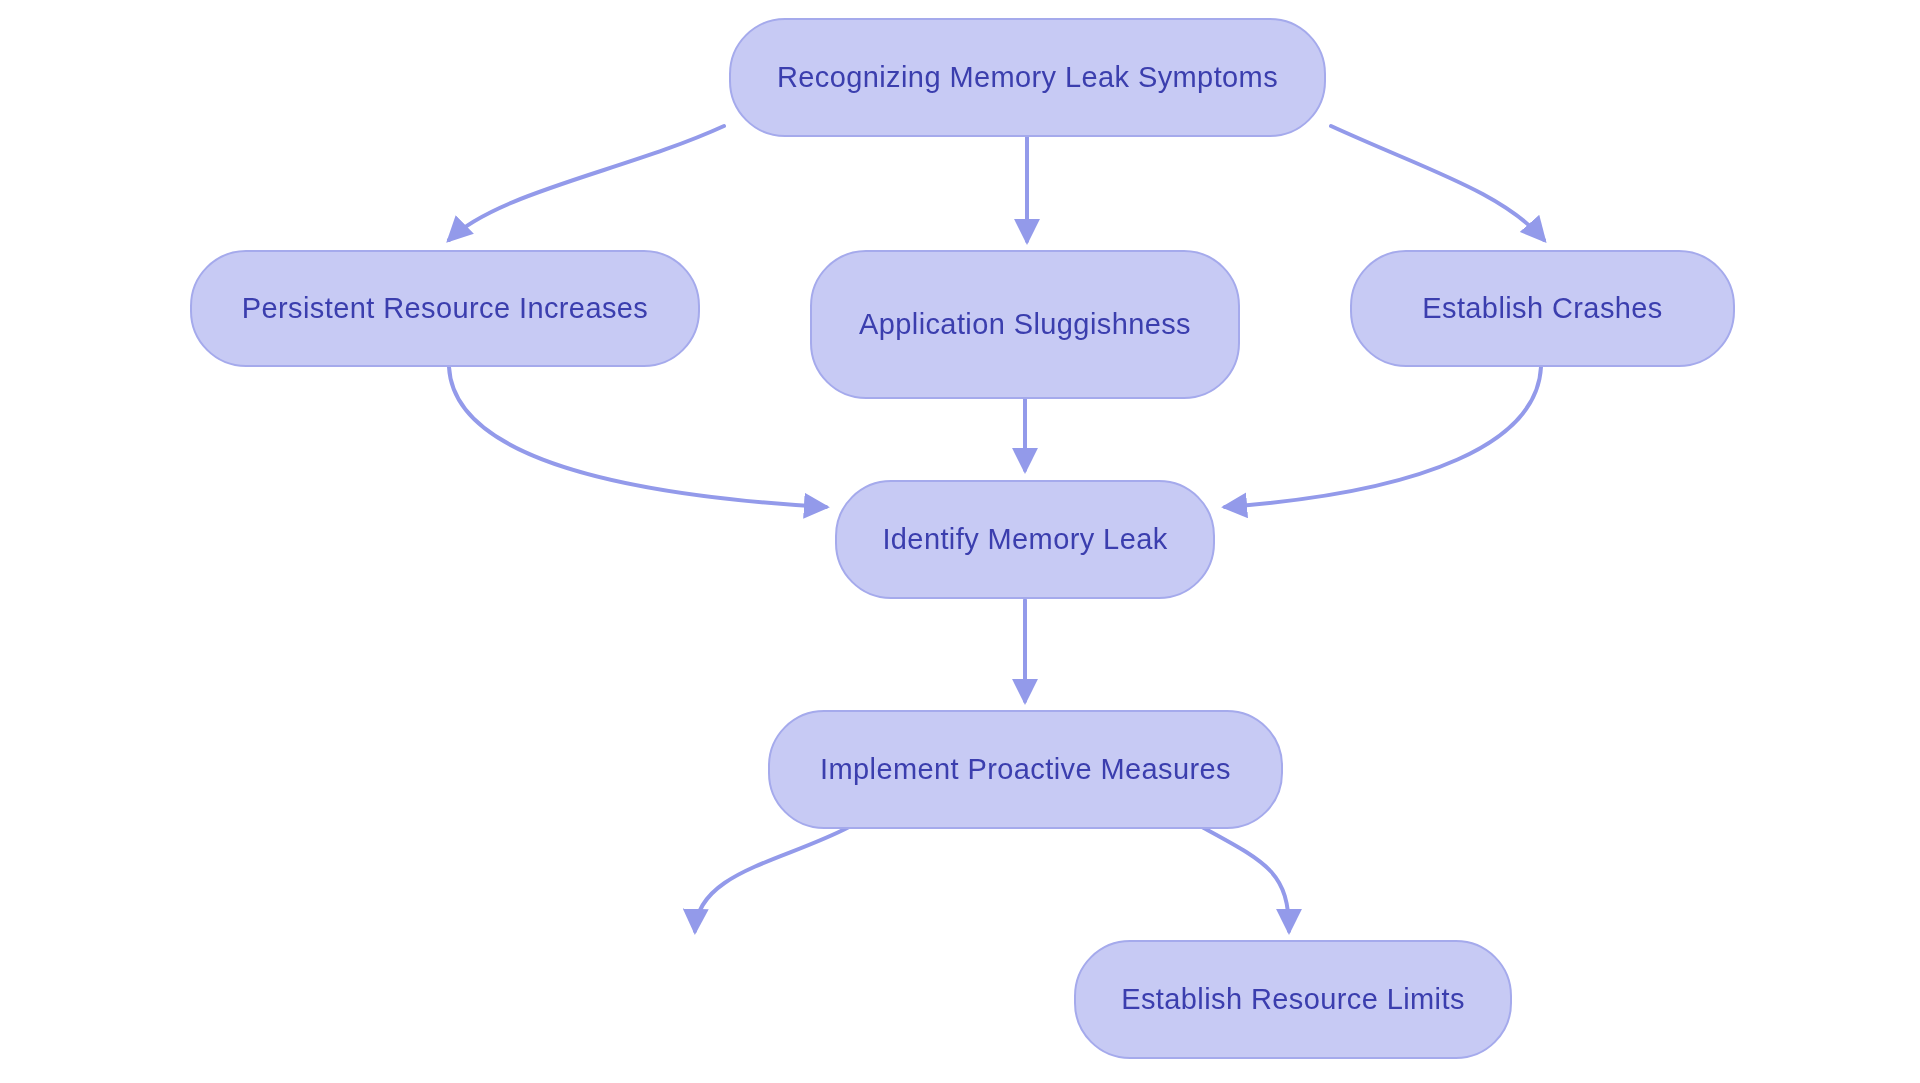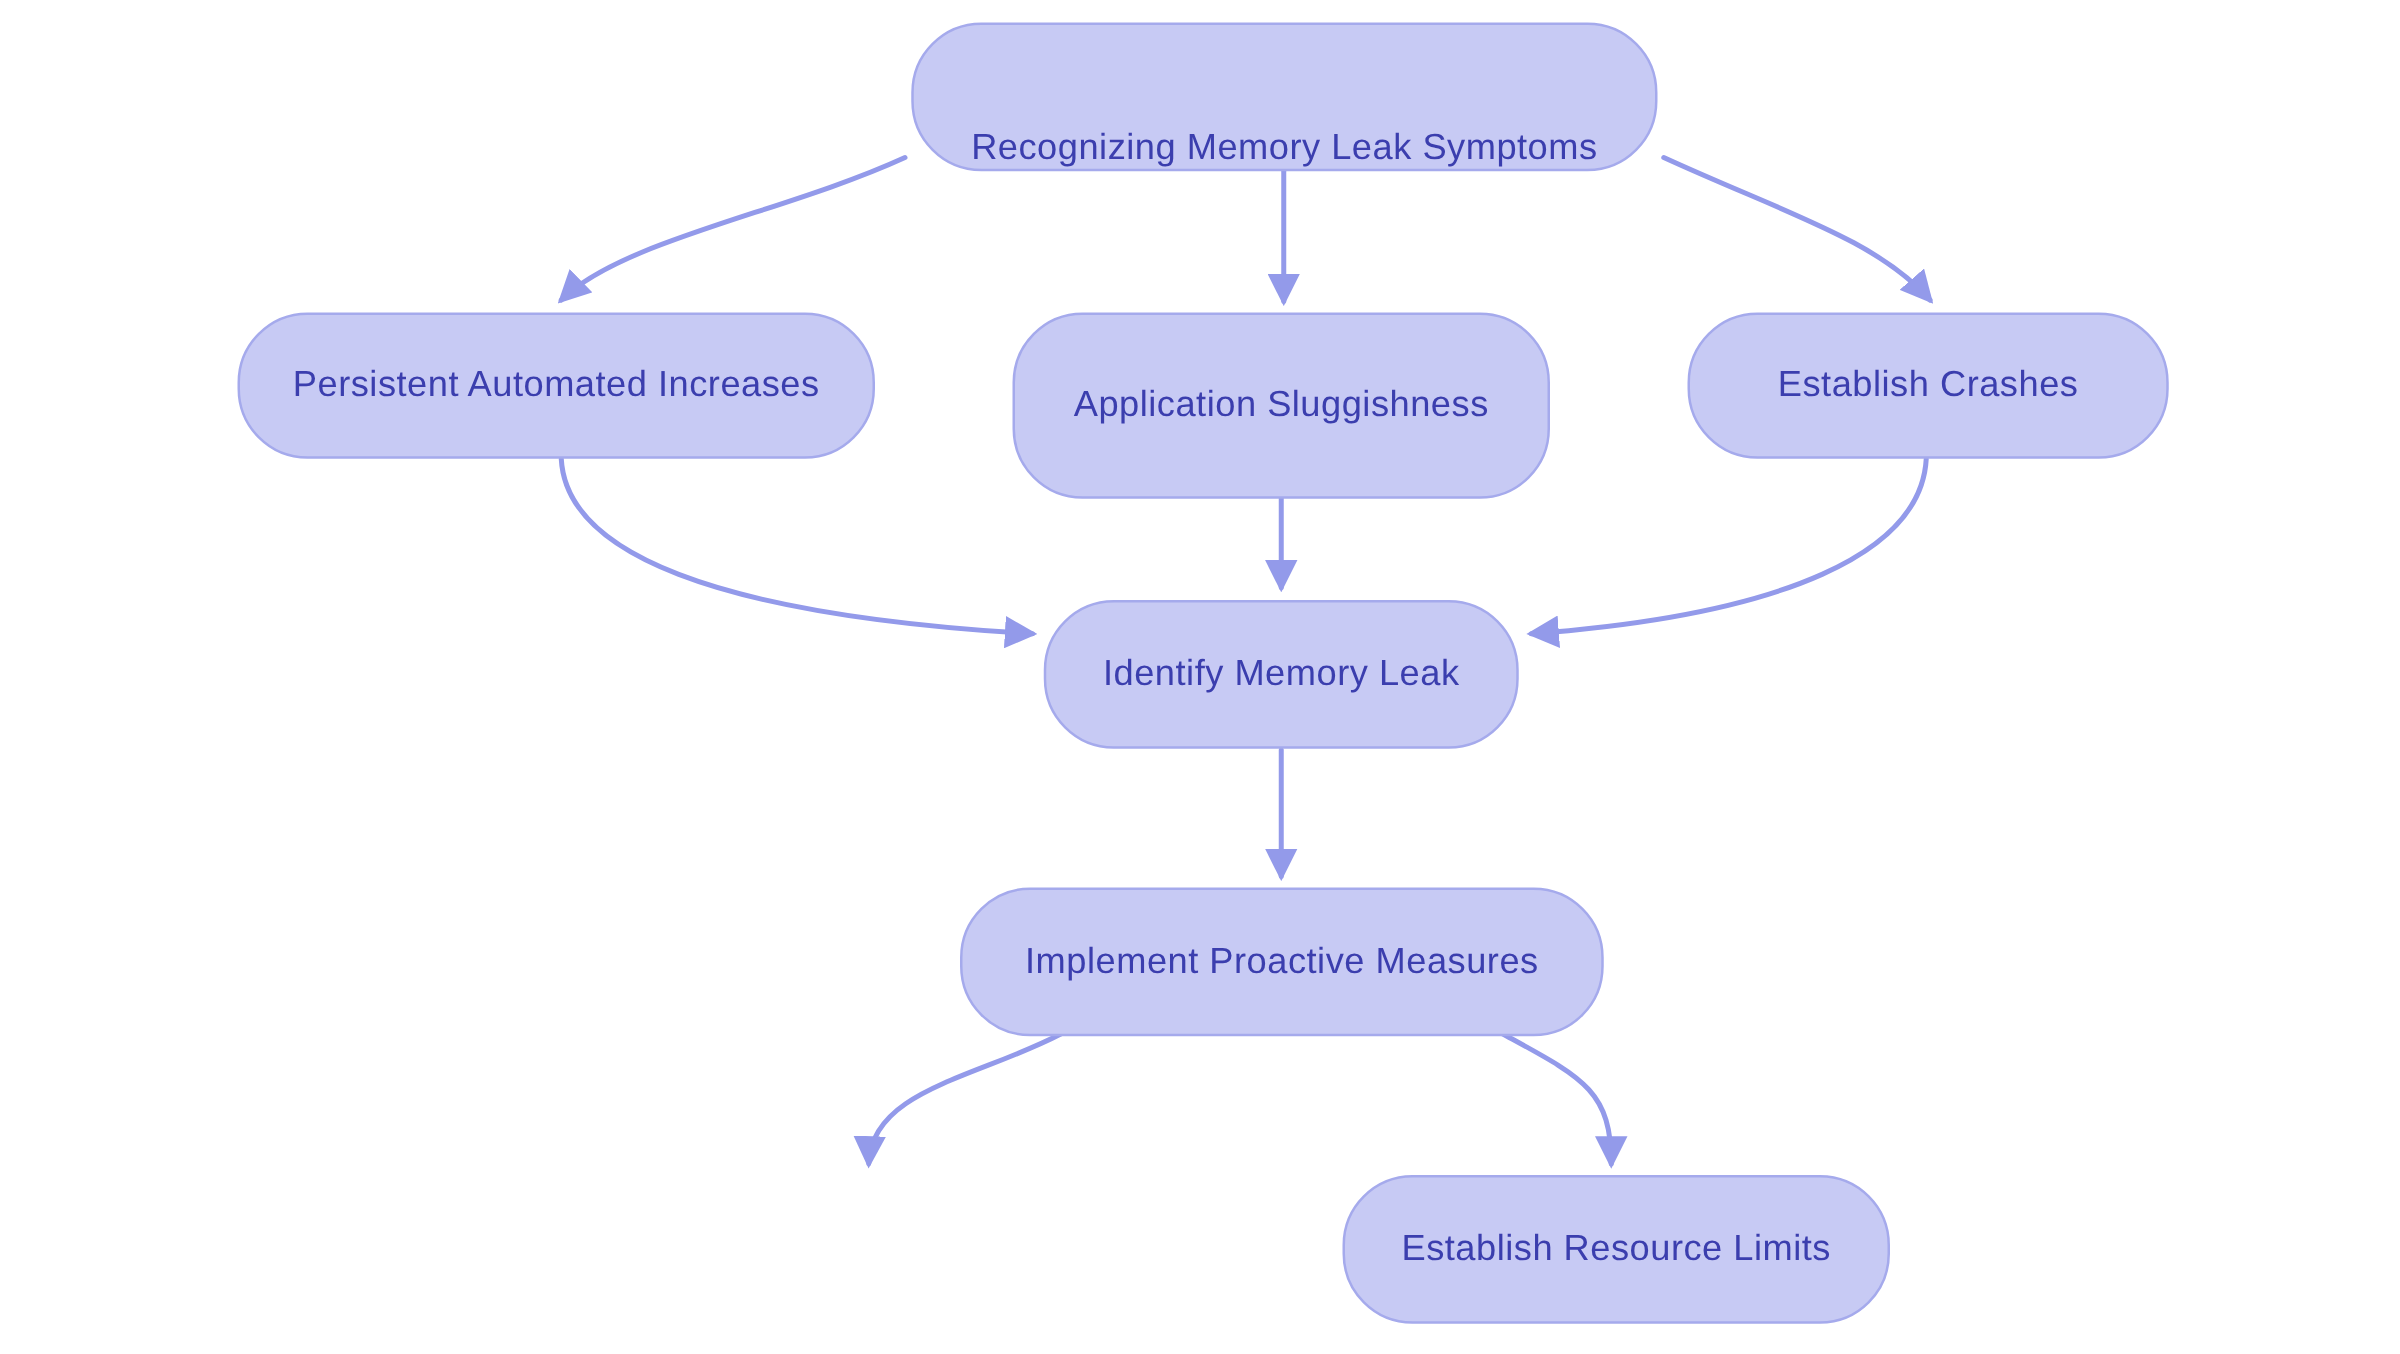--- a/index.html
+++ b/index.html
@@ -61,26 +61,26 @@
     <path class="edge" d="M 1027 137 L 1027 241" marker-end="url(#arrow)"></path>
     <path class="edge" d="M 1331 126 C 1427 170, 1502 192, 1544 240" marker-end="url(#arrow)"></path>
     <path class="edge" d="M 449 367 C 453 442, 570 492, 826 507" marker-end="url(#arrow)"></path>
     <path class="edge" d="M 1025 367 L 1025 470" marker-end="url(#arrow)"></path>
     <path class="edge" d="M 1541 367 C 1537 442, 1428 492, 1225 507" marker-end="url(#arrow)"></path>
     <path class="edge" d="M 1025 600 L 1025 701" marker-end="url(#arrow)"></path>
     <path class="edge" d="M 849 827 C 782 862, 697 872, 695 931" marker-end="url(#arrow)"></path>
     <path class="edge" d="M 1202 827 C 1266 862, 1289 872, 1289 931" marker-end="url(#arrow)"></path>
   </svg>
 
-  <div class="node" style="left:729px; top:18px; width:597px; height:119px;align-items:flex-end;">
+  <div class="node" style="left:729px; top:18px; width:597px; height:119px;">
     <span class="node-label">Recognizing Memory Leak Symptoms</span>
   </div>
 
   <div class="node" style="left:190px; top:250px; width:510px; height:117px;">
-    <span class="node-label">Persistent Automated Increases</span>
+    <span class="node-label">Persistent Resource Increases</span>
   </div>
 
   <div class="node" style="left:810px; top:250px; width:430px; height:149px;">
     <span class="node-label">Application Sluggishness</span>
   </div>
 
   <div class="node" style="left:1350px; top:250px; width:385px; height:117px;">
     <span class="node-label">Establish Crashes</span>
   </div>
 

